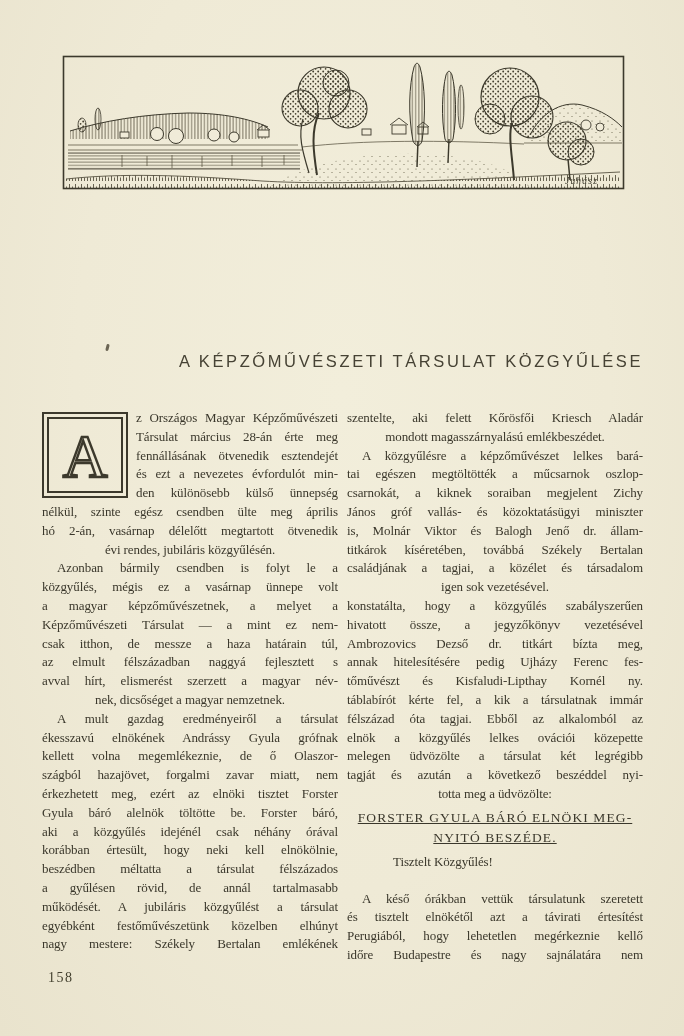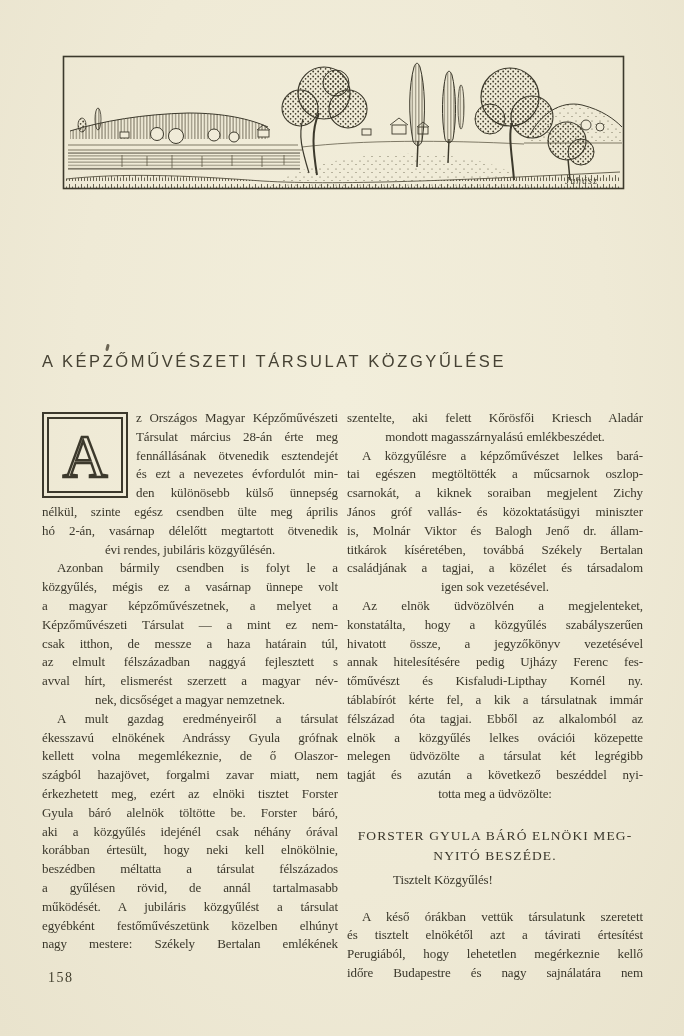--- a/index.html
+++ b/index.html
@@ -11,21 +11,21 @@
   }
   .illustration{
     position:absolute;left:62px;top:55px;width:563px;height:135px;
   }
   .ink-speck{
     position:absolute;left:106px;top:344px;width:3px;height:7px;
     background:#4a4433;border-radius:2px;transform:rotate(14deg);opacity:.8;
   }
   .page-title{
     position:absolute;left:42px;top:352px;width:601px;
-    text-align:left;
+    text-align:right;
     font-family:"Liberation Sans", sans-serif;
     font-size:16.5px;font-weight:400;letter-spacing:2.6px;
     color:#464234;white-space:nowrap;
   }
   .columns{
     position:absolute;left:42px;top:409px;width:601px;
     display:flex;gap:9px;
   }
   .col{width:296px;font-size:13px;letter-spacing:-0.1px;color:#3a372b;}
   .line{
@@ -38,21 +38,21 @@
     float:left;width:86px;height:86px;box-sizing:border-box;
     border:2px solid #3c392c;padding:3px;
     margin:3px 8px 4px 0;background:transparent;
   }
   .dropcap .inner{
     width:100%;height:100%;box-sizing:border-box;border:2px solid #3c392c;
     display:flex;align-items:center;justify-content:center;
   }
   .heading{
     text-align:center;font-size:13.5px;letter-spacing:1.1px;
-    line-height:20px;margin:22px 0 5px 0;color:#3a372b;
+    line-height:20px;margin:4px 0 5px 0;color:#3a372b;text-decoration:underline;
   }
   .salutation{
     line-height:18.8px;padding-left:46px;margin-bottom:18px;
   }
   .page-number{
     position:absolute;left:48px;top:970px;
     font-size:14px;letter-spacing:1.5px;color:#43402f;
   }
 </style>
 </head>
@@ -194,23 +194,23 @@
       <div class="line j">szentelte, aki felett Kőrösfői Kriesch Aladár</div>
       <div class="line">mondott magasszárnyalású emlékbeszédet.</div>
       <div class="line j ind">A közgyűlésre a képzőművészet lelkes bará-</div>
       <div class="line j">tai egészen megtöltötték a műcsarnok oszlop-</div>
       <div class="line j">csarnokát, a kiknek soraiban megjelent Zichy</div>
       <div class="line j">János gróf vallás- és közoktatásügyi miniszter</div>
       <div class="line j">is, Molnár Viktor és Balogh Jenő dr. állam-</div>
       <div class="line j">titkárok kíséretében, továbbá Székely Bertalan</div>
       <div class="line j">családjának a tagjai, a közélet és társadalom</div>
       <div class="line">igen sok vezetésével.</div>
-      <div class="line j ind">Az elnök üdvözölvén a megjelenteket,</div>
       <div class="line j">konstatálta, hogy a közgyűlés szabályszerűen</div>
       <div class="line j">hivatott össze, a jegyzőkönyv vezetésével</div>
+      <div class="line j">Ambrozovics Dezső dr. titkárt bízta meg,</div>
       <div class="line j">annak hitelesítésére pedig Ujházy Ferenc fes-</div>
       <div class="line j">tőművészt és Kisfaludi-Lipthay Kornél ny.</div>
       <div class="line j">táblabírót kérte fel, a kik a társulatnak immár</div>
       <div class="line j">félszázad óta tagjai. Ebből az alkalomból az</div>
       <div class="line j">elnök a közgyűlés lelkes ovációi közepette</div>
       <div class="line j">melegen üdvözölte a társulat két legrégibb</div>
       <div class="line j">tagját és azután a következő beszéddel nyi-</div>
       <div class="line">totta meg a üdvözölte:</div>
       <div class="heading">
         <div>FORSTER GYULA BÁRÓ ELNÖKI MEG-</div>

